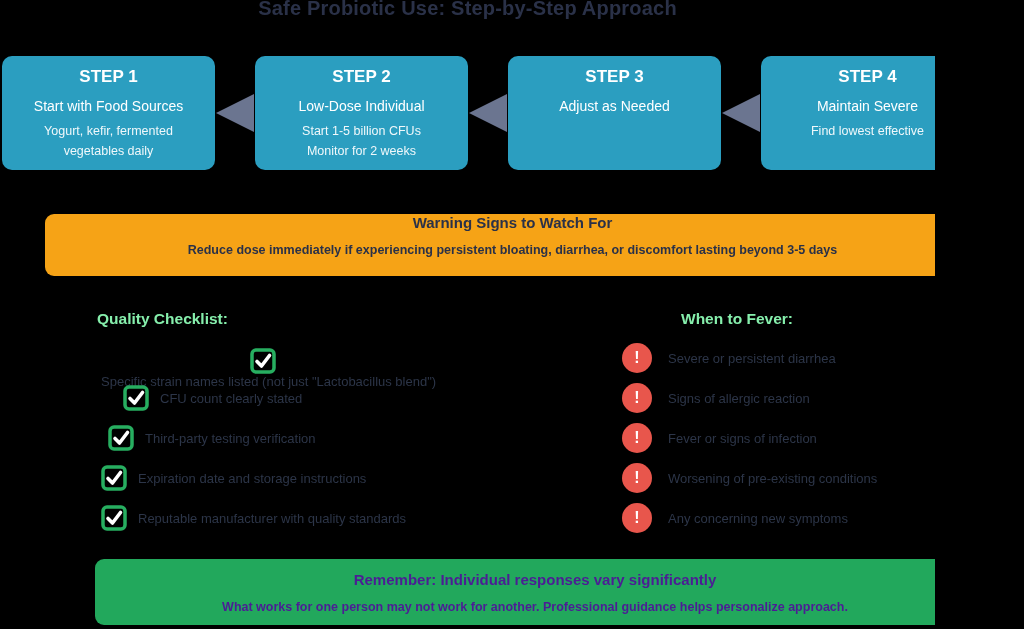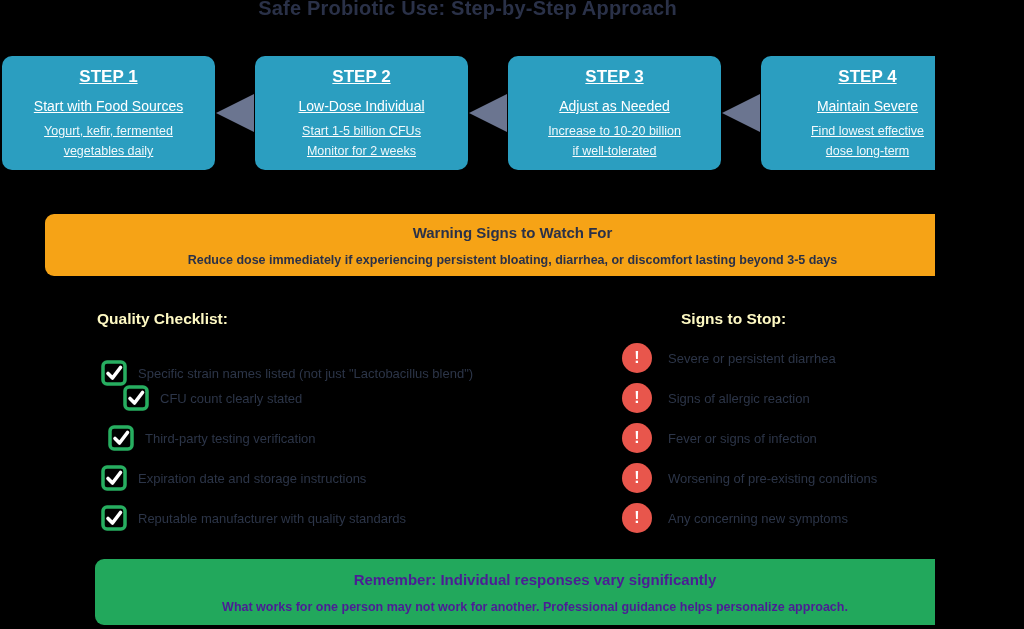--- a/index.html
+++ b/index.html
@@ -38,21 +38,20 @@
   .step-box {
     width: 213px;
     height: 114px;
     background: #2b9ec0;
     border-radius: 10px;
     color: #ffffff;
     text-align: center;
     box-sizing: border-box;
     padding-top: 11px;
     flex: 0 0 auto;
-    text-decoration: underline;
   }
   .step-title {
     font-size: 17px;
     font-weight: bold;
     margin-bottom: 11px;
   }
   .step-subtitle {
     font-size: 14px;
     margin-bottom: 7px;
   }
@@ -80,36 +79,36 @@
     position: absolute;
     top: 214px;
     left: 45px;
     width: 935px;
     height: 62px;
     background: #f6a316;
     border-radius: 9px;
     text-align: center;
     color: #2a3148;
     box-sizing: border-box;
-    padding-top: 10px;
+    padding-top: 0;
   }
   .banner-title {
     font-size: 15px;
     font-weight: bold;
   }
   .banner-text {
     font-size: 12.5px;
     font-weight: bold;
     margin-top: 12px;
   }
   .col-heading {
     position: absolute;
     font-size: 15.5px;
     font-weight: bold;
-    color: #fef9c3;
+    color: #86efac;
     text-align: center;
   }
   .q-row, .s-row {
     position: absolute;
     display: flex;
     align-items: center;
     height: 30px;
     color: #2c3548;
     font-size: 13px;
   }
@@ -173,47 +172,42 @@
         <div>Start 1-5 billion CFUs</div>
         <div>Monitor for 2 weeks</div>
       </div>
     </div>
     <div class="arrow-gap">
       <div class="arrow-left"></div>
     </div>
     <div class="step-box">
       <div class="step-title">STEP 3</div>
       <div class="step-subtitle">Adjust as Needed</div>
-      <div class="step-detail">
-        <div>Increase to 10-20 billion</div>
-        <div>if well-tolerated</div>
-      </div>
     </div>
     <div class="arrow-gap">
       <div class="arrow-left"></div>
     </div>
     <div class="step-box">
       <div class="step-title">STEP 4</div>
       <div class="step-subtitle">Maintain Severe</div>
       <div class="step-detail">
         <div>Find lowest effective</div>
-        <div>dose long-term</div>
       </div>
     </div>
   </div>
 
   <div class="warning-banner">
     <div class="banner-title">Warning Signs to Watch For</div>
     <div class="banner-text">Reduce dose immediately if experiencing persistent bloating, diarrhea, or discomfort lasting beyond 3-5 days</div>
   </div>
 
   <div class="col-heading" style="top:310px; left:97px;">Quality Checklist:</div>
-  <div class="col-heading" style="top:310px; left:681px;">Signs to Stop:</div>
-
-  <div class="q-row" style="top:358px; left:101px;">
+  <div class="col-heading" style="top:310px; left:681px;">When to Fever:</div>
+
+  <div class="q-row" style="top:348px; left:101px;flex-direction:column;">
     <svg class="check-icon-box" viewBox="0 0 26 26">
         <rect x="2" y="2" width="22" height="22" rx="4" fill="none" stroke="#27ae60" stroke-width="3.5"></rect>
         <path d="M7 13.5 L11.5 18 L19.5 7.5" fill="none" stroke="#ffffff" stroke-width="3.6" stroke-linecap="round" stroke-linejoin="round"></path>
       </svg>
     <span>Specific strain names listed (not just "Lactobacillus blend")</span>
   </div>
   <div class="q-row" style="top:383px; left:101px;padding-left:22px;">
     <svg class="check-icon-box" viewBox="0 0 26 26">
         <rect x="2" y="2" width="22" height="22" rx="4" fill="none" stroke="#27ae60" stroke-width="3.5"></rect>
         <path d="M7 13.5 L11.5 18 L19.5 7.5" fill="none" stroke="#ffffff" stroke-width="3.6" stroke-linecap="round" stroke-linejoin="round"></path>

